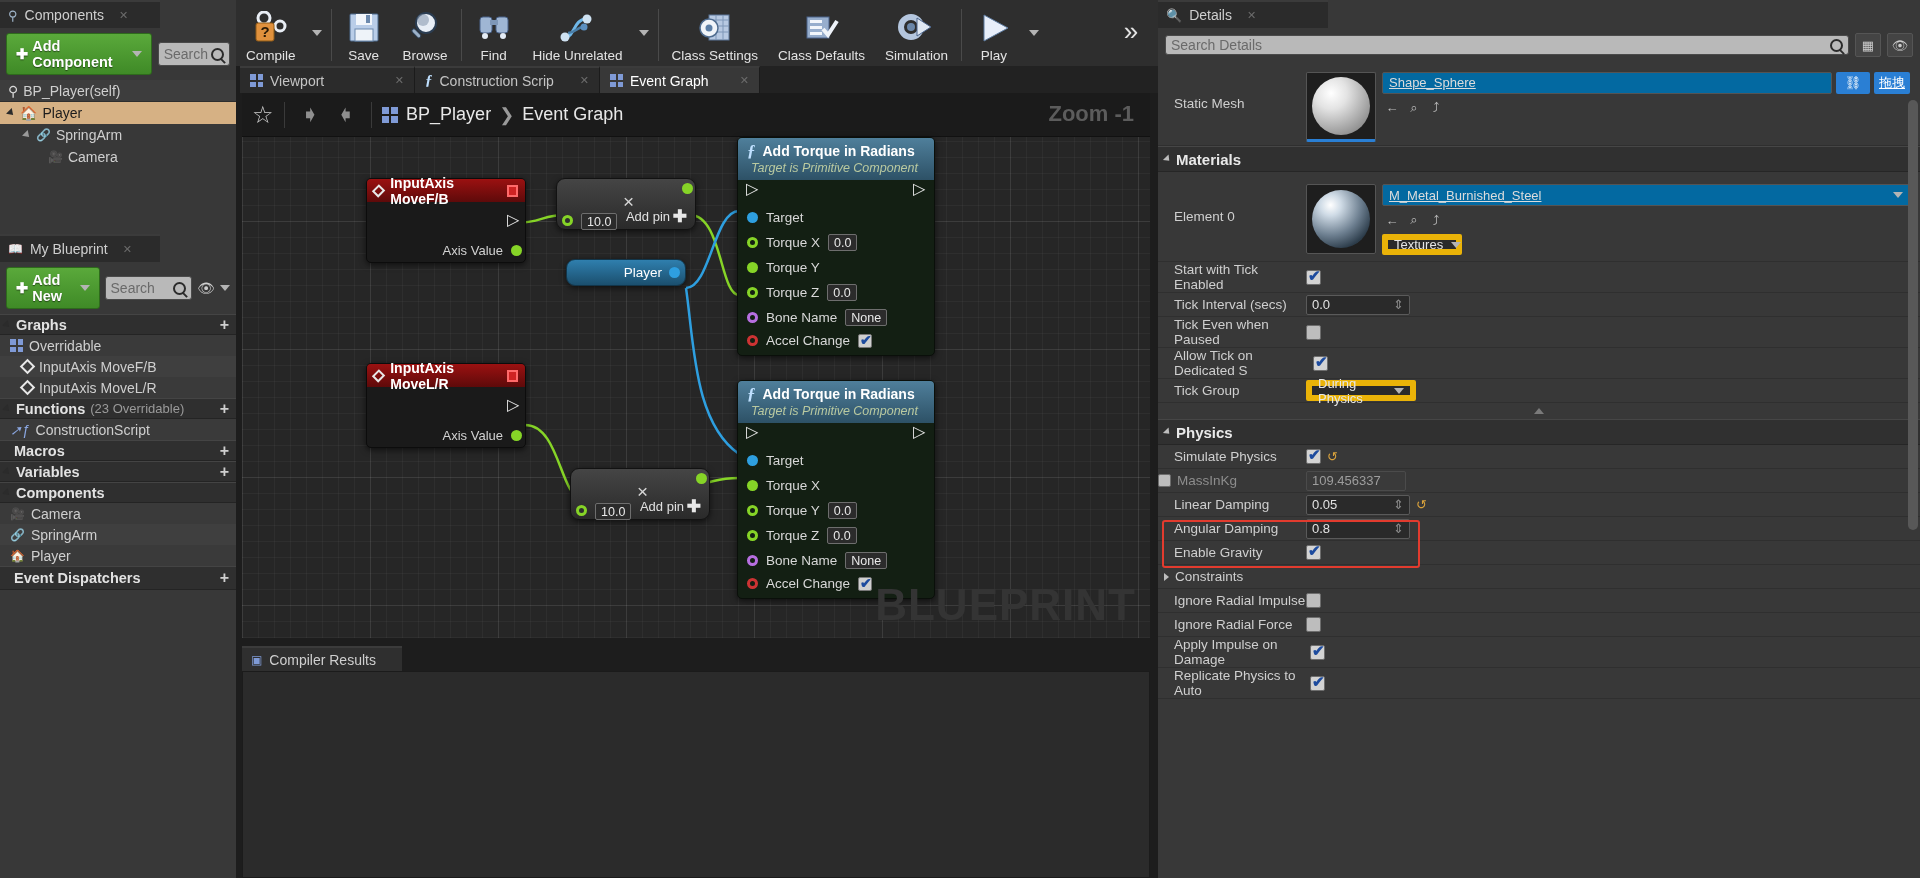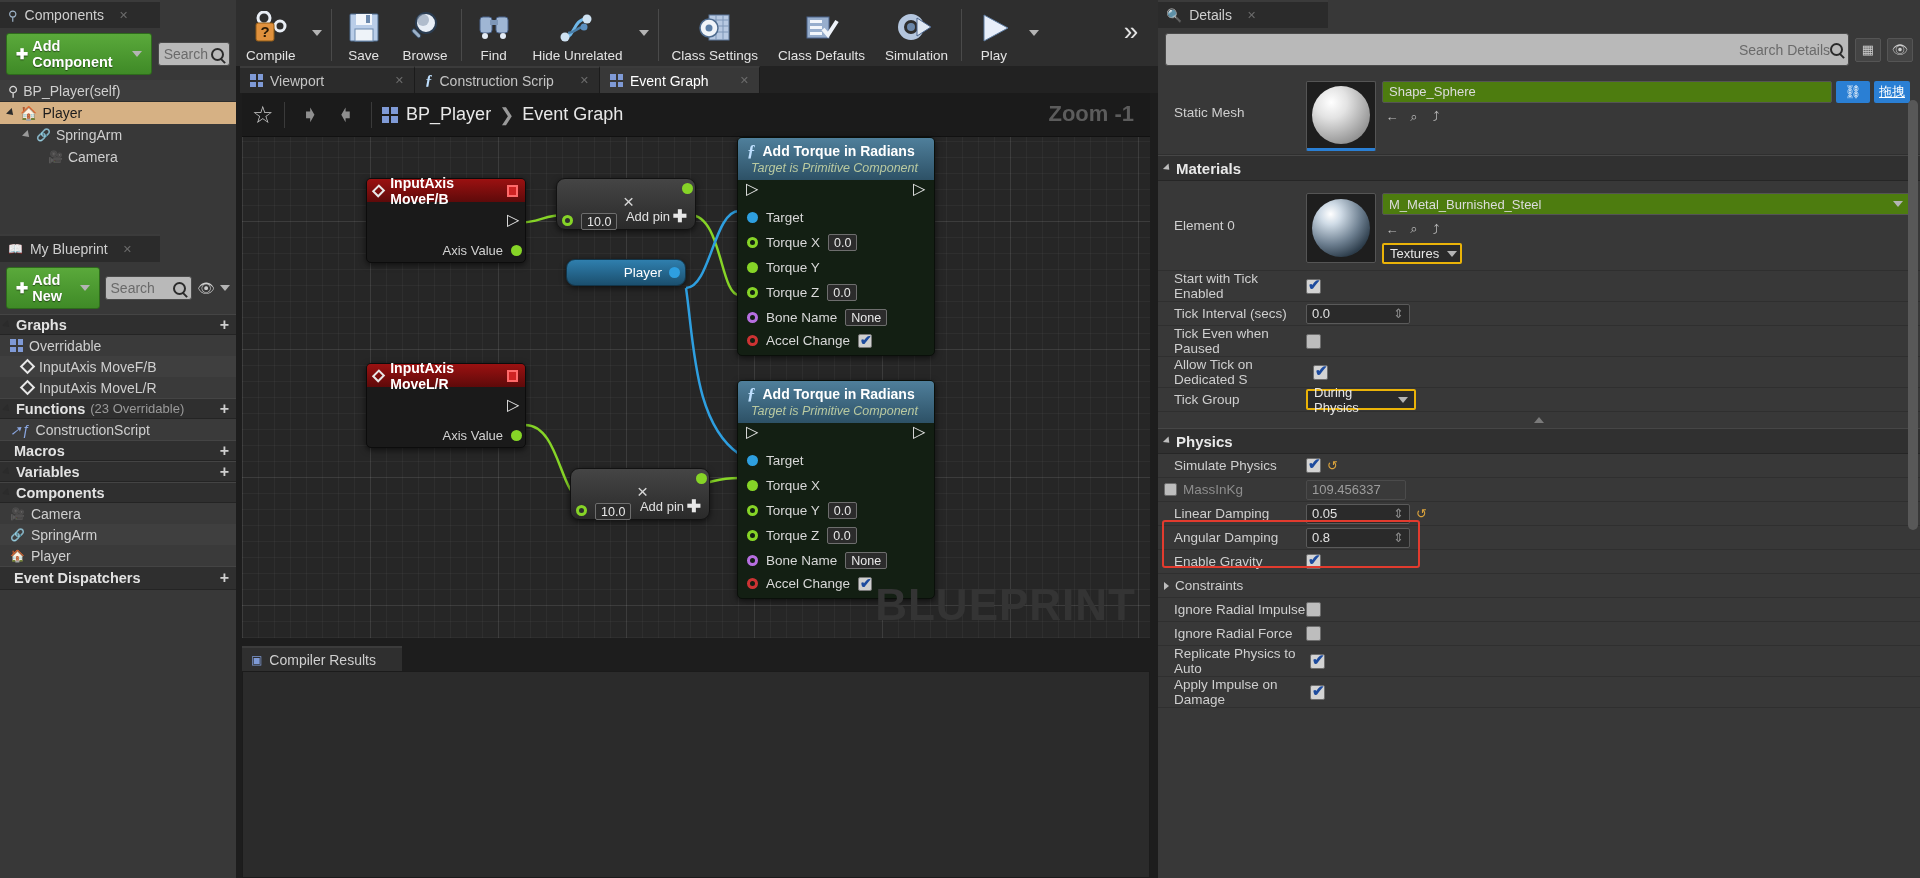--- a/index.html
+++ b/index.html
@@ -129,28 +129,28 @@
   .dlabel { width:148px; padding-left:16px; font-size:13.5px; color:#cfcfcf; flex:0 0 auto;}
   .dlabel.dim { color:#8d8d8d; }
   .dval { flex:1; display:flex; align-items:center; gap:6px; padding-right:10px;}
   .dsec { height:26px; background:#303030; display:flex; align-items:center; gap:6px; padding-left:7px;
       font-size:15px; font-weight:bold; color:#e9e9e9; border-top:1px solid #464646; border-bottom:1px solid #262626;}
   .thumb { width:70px;height:70px; border-radius:2px; border:1px solid #555; background:#1e1e1e;
       display:flex; align-items:center; justify-content:center; }
   .sphere { width:58px;height:58px;border-radius:50%;
       background:radial-gradient(circle at 33% 28%, #ffffff 0%, #e3e3e3 28%, #9e9e9e 70%, #6d6d6d 100%); }
   .sphere.metal { background:radial-gradient(circle at 32% 26%, #ffffff 0%, #cfdbe6 18%, #6d7f90 52%, #2b3b49 78%, #8fa4b5 100%); }
-  .assetfield { flex:1; background:#4d7c0f; border:1px solid #545454; border-radius:2px; height:22px;
-      display:flex; align-items:center; padding:0 6px; font-size:13px; color:#dcdcdc; }
+  .assetfield { flex:1; background:#0369a1; border:1px solid #545454; border-radius:2px; height:22px;
+      display:flex; align-items:center; padding:0 6px; font-size:13px; color:#dcdcdc;text-decoration:underline; }
   .minibtn { width:20px;height:20px; display:flex;align-items:center;justify-content:center;
       color:#bdbdbd; font-size:13px;}
   .numfield { background:#2a2a2a; border:1px solid #5a5a5a; border-radius:2px; height:20px; width:100px;
       display:flex; align-items:center; justify-content:space-between; padding:0 5px; font-size:13px; color:#e2e2e2;}
   .numfield.grey { background:#3a3a3a; color:#9d9d9d; border-color:#4b4b4b; width:100px;}
-  .selbox { background:#2a2a2a; border:2px solid #eab308; border-radius:2px; height:21px; display:flex;
+  .selbox { background:#2a2a2a; border:6px solid #eab308; border-radius:2px; height:21px; display:flex;
       align-items:center; gap:8px; padding:0 6px; font-size:13px; color:#e6e6e6;}
   .cb { width:15px;height:15px; background:#d3d3d3; border:1px solid #6d6d6d; border-radius:2px; position:relative;}
   .cb.on:after { content:"✔"; position:absolute; left:1px; top:-4px; color:#1d4b9e; font-size:15px; font-weight:bold;}
   .cb.off { background:#bdbdbd; }
   .reset { color:#d8a13c; font-size:13px;}
   .hl-box { position:absolute; border:2px solid #e23b2e; border-radius:3px; pointer-events:none;}
   .blue-btn { background:#2a7fd4; border-radius:2px; height:22px; width:34px; display:flex;
       align-items:center; justify-content:center; color:#fff; font-size:13px;}
   .cn-btn { background:#2a7fd4; border-radius:2px; height:22px; padding:0 5px; display:flex;
       align-items:center; color:#fff; font-size:13px;text-decoration:underline;}
@@ -617,21 +617,21 @@
   </div>
 
   <div class="details">
     <div class="panel-tab det-tab">
       <span style="font-size:13px;color:#79a6d2;">🔍</span>
       <span>Details</span>
       <span class="tabclose">✕</span>
     </div>
 
     <div class="det-search">
-      <div class="searchbox box" style="height:33px;justify-content:flex-end;">
+      <div class="searchbox box" style="height:20px;">
         <span>Search Details</span>
         <span class="mag"></span>
       </div>
       <div class="icobtn">▦</div>
       <div class="icobtn">👁</div>
     </div>
 
     <div class="drow" style="min-height:84px; align-items:center;">
       <div class="dlabel">Static Mesh</div>
       <div class="dval" style="align-items:flex-start; padding-top:6px;">
@@ -728,21 +728,21 @@
       <span>Physics</span>
     </div>
     <div class="drow">
       <div class="dlabel">Simulate Physics</div>
       <div class="dval">
         <span class="cb on"></span>
         <span class="reset">↺</span>
       </div>
     </div>
     <div class="drow">
-      <div class="dlabel dim" style="display:flex;align-items:center;gap:6px;padding-left:6px;">
+      <div class="dlabel dim" style="display:flex;align-items:center;gap:6px;padding-left:0;">
         <span class="cb off" style="width:13px;height:13px;"></span>
         <span>MassInKg</span>
       </div>
       <div class="dval">
         <div class="numfield grey">
           <span>109.456337</span>
         </div>
       </div>
     </div>
     <div class="drow">
@@ -783,27 +783,27 @@
           <span class="cb off"></span>
         </div>
     </div>
     <div class="drow">
       <div class="dlabel">Ignore Radial Force</div>
       <div class="dval">
           <span class="cb off"></span>
         </div>
     </div>
     <div class="drow">
+      <div class="dlabel" style="width:152px;">Apply Impulse on Damage</div>
+      <div class="dval">
+          <span class="cb on"></span>
+        </div>
+    </div>
+    <div class="drow">
       <div class="dlabel" style="width:152px;">Replicate Physics to Auto</div>
-      <div class="dval">
-          <span class="cb on"></span>
-        </div>
-    </div>
-    <div class="drow">
-      <div class="dlabel" style="width:152px;">Apply Impulse on Damage</div>
       <div class="dval">
           <span class="cb on"></span>
         </div>
     </div>
 
     <div class="hl-box" style="left:4px; top:520px; width:258px; height:48px;"></div>
 
     <div class="scrollthumb" style="top:100px; height:430px; right:2px;"></div>
   </div>
 

